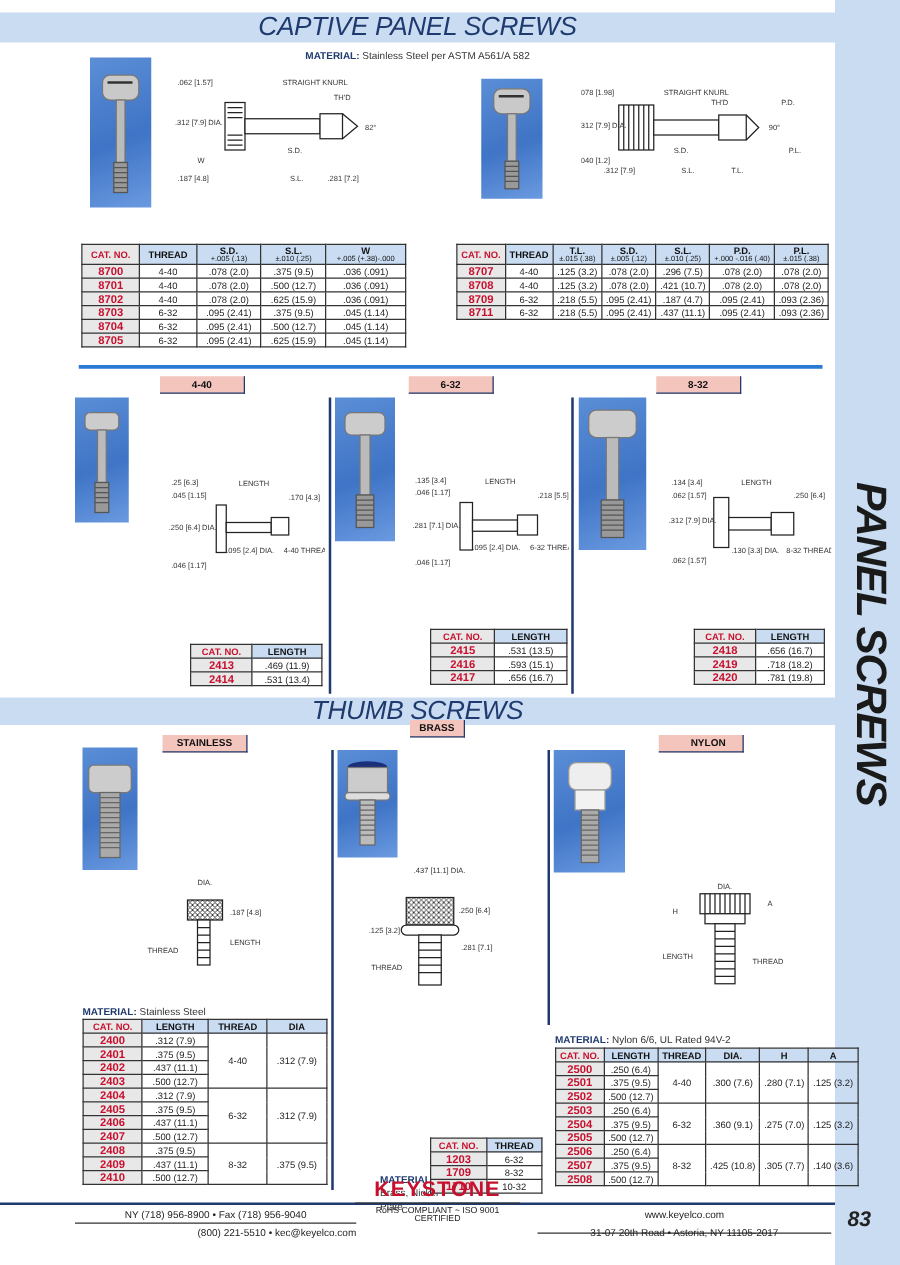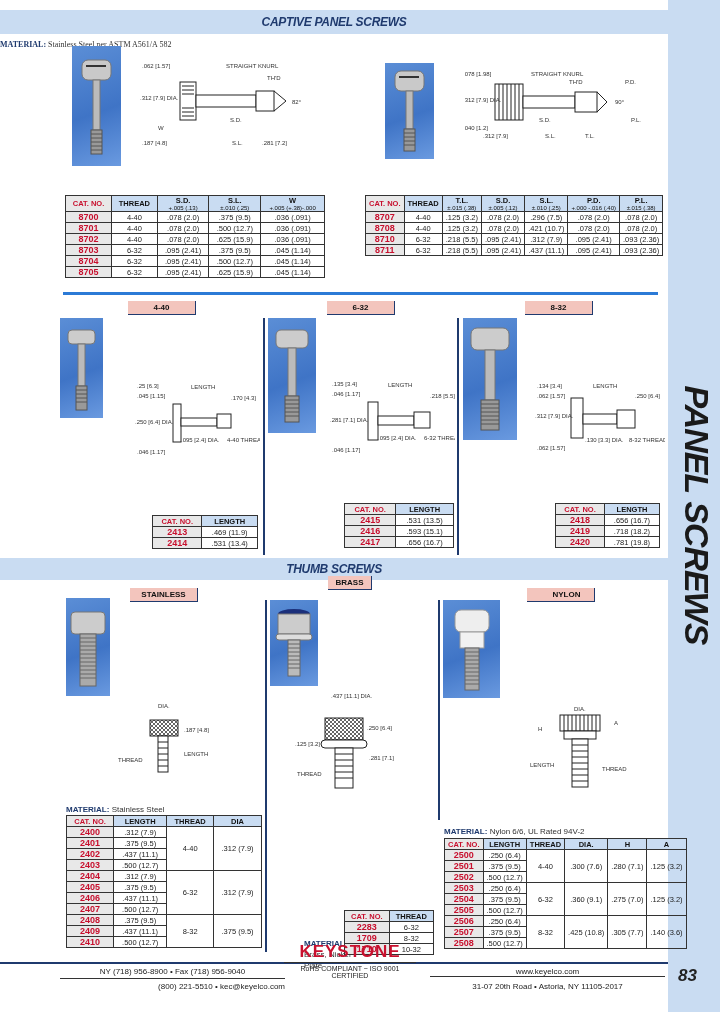--- a/index.html
+++ b/index.html
@@ -4,21 +4,21 @@
 <style>
   * { box-sizing: border-box; margin: 0; padding: 0; }
   body { width: 720px; height: 1012px; background: #fff; position: relative; overflow: hidden;
          font-family: "Liberation Sans", sans-serif; color: #222; }
   .abs { position: absolute; }
   .side-strip { position: absolute; left: 668px; top: 0; width: 52px; height: 1012px; background: #c9dcf2; }
   .side-title { position: absolute; left: 676px; top: 385px; width: 40px; height: 260px; }
   .side-title span { position: absolute; left: 50%; top: 50%; transform: translate(-50%,-50%) rotate(90deg);
         white-space: nowrap; font-weight: bold; font-style: italic; font-size: 34px; letter-spacing: -1px; color: #1a1a1a; }
   .band { position: absolute; left: 0; width: 668px; background: #c9dcf2; text-align: center; }
-  .band h1 { font-size: 12px; font-style: italic; font-weight: bold; color: #1f3a6e; letter-spacing: -0.3px; }
+  .band h1 { font-size: 21px; font-style: italic; font-weight: normal; color: #1f3a6e; letter-spacing: -0.3px; }
   .material { font-size: 8px; color: #333; }
   .material b { color: #1f3a6e; }
   .photo { position: absolute; background: linear-gradient(160deg, #5b8ed6 0%, #3f74c6 55%, #6a9ae0 100%); overflow: hidden; }
   .photo svg { width: 100%; height: 100%; }
   .diagram { position: absolute; }
   .tbl { position: absolute; border-collapse: collapse; font-size: 7.5px; }
   .tbl th, .tbl td { border: 1px solid #333; padding: 0 3px; text-align: center; white-space: nowrap; height: 11px; }
   .tbl th { background: #c9dcf2; font-weight: bold; color: #111; margin-top: 16px; }
   .tbl th.cat { background: #e8e8e8; color: #c8102e; }
   .tbl td.cat { background: #e8e8e8; color: #c8102e; font-weight: bold; font-size: 9px; }
@@ -39,21 +39,21 @@
 <body>
 
 <div class="side-strip"></div>
 <div class="side-title">
     <span>PANEL SCREWS</span>
   </div>
 
 <div class="band" style="top:10px;height:24px;line-height:24px;">
   <h1>CAPTIVE PANEL SCREWS</h1>
 </div>
-<div class="abs material" style="left:0;width:668px;top:40px;font-family:Liberation Serif, serif;">
+<div class="abs material" style="left:0;width:668px;text-align:center;top:40px;">
   <b>MATERIAL:</b>
   <span>Stainless Steel per ASTM A561/A 582</span>
 </div>
 
 <div class="photo" style="left:72px;top:46px;width:49px;height:120px;">
   <svg viewBox="0 0 49 120">
       <rect x="10" y="14" width="29" height="20" rx="6" fill="#c9c9c9" stroke="#777"></rect>
       <line x1="14" y1="20" x2="34" y2="20" stroke="#333" stroke-width="2"></line>
       <rect x="21" y="34" width="7" height="50" fill="#bbb" stroke="#777"></rect>
       <rect x="19" y="84" width="11" height="24" fill="#999" stroke="#555"></rect>
@@ -187,25 +187,25 @@
       <tr>
         <td class="cat">8708</td>
         <td>4-40</td>
         <td>.125 (3.2)</td>
         <td>.078 (2.0)</td>
         <td>.421 (10.7)</td>
         <td>.078 (2.0)</td>
         <td>.078 (2.0)</td>
       </tr>
       <tr>
-        <td class="cat">8710</td>
+        <td class="cat">8709</td>
         <td>6-32</td>
         <td>.218 (5.5)</td>
         <td>.095 (2.41)</td>
-        <td>.312 (7.9)</td>
+        <td>.187 (4.7)</td>
         <td>.095 (2.41)</td>
         <td>.093 (2.36)</td>
       </tr>
       <tr>
         <td class="cat">8711</td>
         <td>6-32</td>
         <td>.218 (5.5)</td>
         <td>.095 (2.41)</td>
         <td>.437 (11.1)</td>
         <td>.095 (2.41)</td>
@@ -498,21 +498,21 @@
 </div>
 <table class="tbl" style="left:344px;top:910px;width:90px;">
   <thead>
       <tr>
     <th class="cat">CAT. NO.</th>
     <th>THREAD</th>
   </tr>
     </thead>
   <tbody id="brass-body">
       <tr>
-        <td class="cat">2283</td>
+        <td class="cat">1203</td>
         <td>6-32</td>
       </tr>
       <tr>
         <td class="cat">1709</td>
         <td>8-32</td>
       </tr>
       <tr>
         <td class="cat">1710</td>
         <td>10-32</td>
       </tr>
@@ -587,15 +587,15 @@
 </table>
 
 <div class="hrule" style="left:0;top:962px;width:668px;height:2px;"></div>
 
 <div class="footer-txt" style="left:60px;top:967px;width:225px;text-align:center;border-bottom:1px solid #333;padding-bottom:2px;">NY (718) 956-8900 • Fax (718) 956-9040</div>
 <div class="footer-txt" style="left:60px;top:982px;width:225px;text-align:right;">(800) 221-5510 • kec@keyelco.com</div>
 <div class="logo">
   <div class="name">KEYSTONE</div>
   <div class="cert">RoHS COMPLIANT ~ ISO 9001 CERTIFIED</div>
 </div>
-<div class="footer-txt" style="left:430px;top:967px;width:235px;text-align:center;border-bottom:1px solid #333;padding-bottom:0;">www.keyelco.com</div>
+<div class="footer-txt" style="left:430px;top:967px;width:235px;text-align:center;border-bottom:1px solid #333;padding-bottom:10px;">www.keyelco.com</div>
 <div class="footer-txt" style="left:430px;top:982px;width:235px;text-align:center;">31-07 20th Road • Astoria, NY 11105-2017</div>
 <div class="page-num">83</div>
 
 </body></html>

